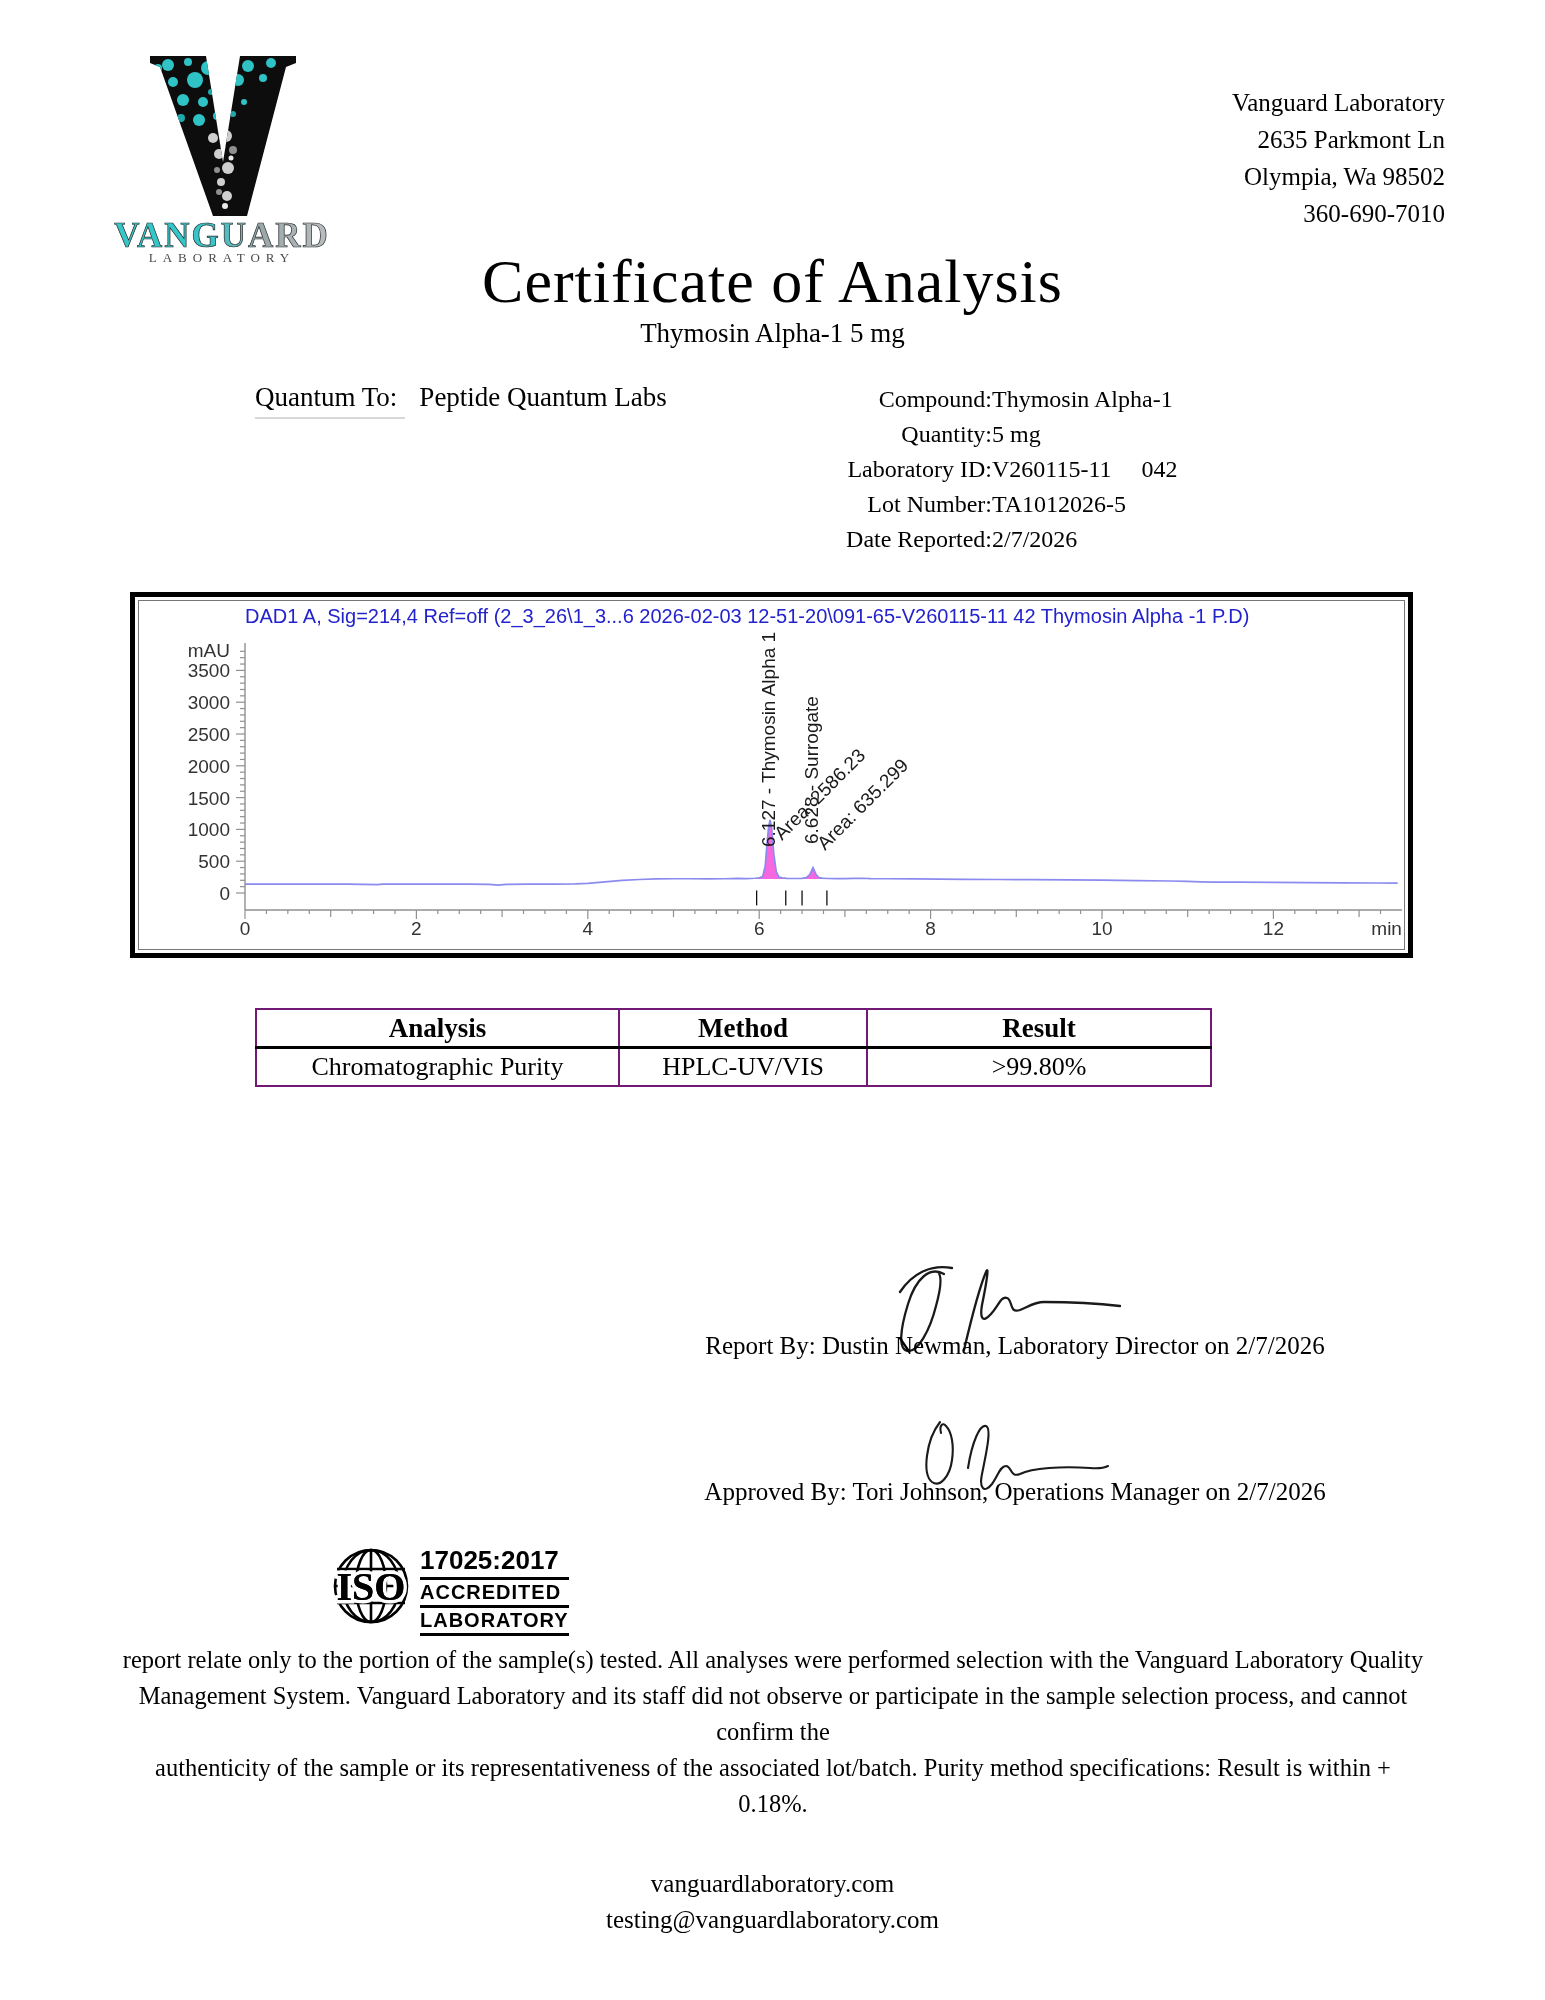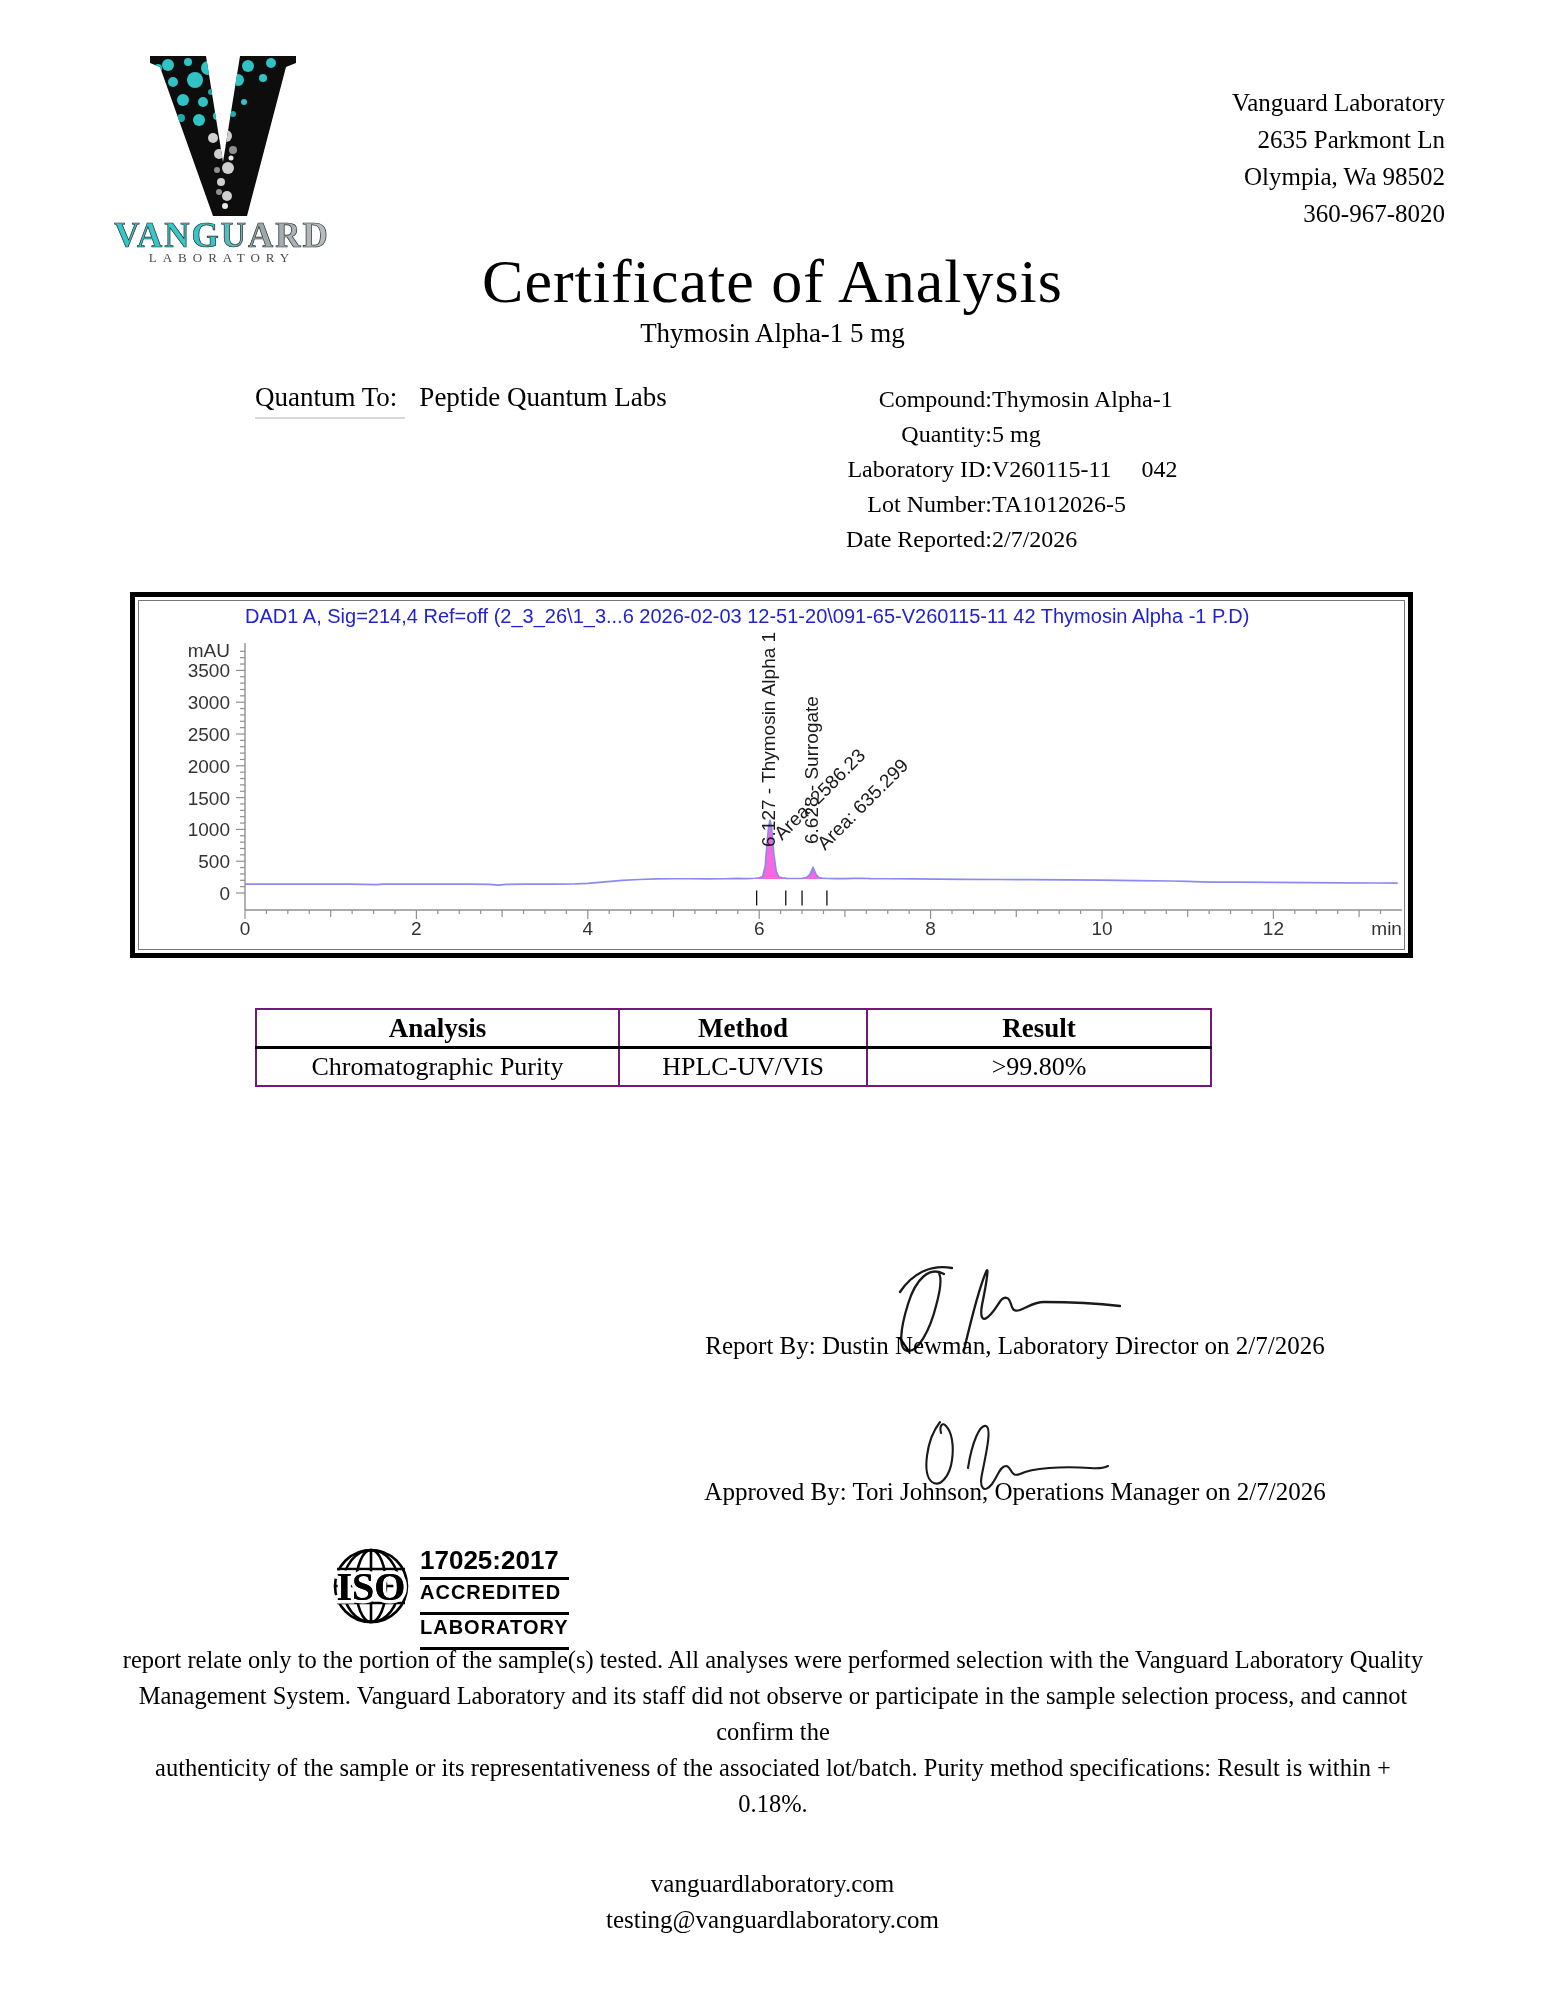--- a/index.html
+++ b/index.html
@@ -35,21 +35,21 @@
   .results-table th,.results-table td{border:2px solid #701a75;padding:2px 6px;height:32px;}
   .results-table th{font-size:27px;border-bottom:3px solid #000;}
 
   .sig-caption{left:520px;width:990px;text-align:center;font-size:25px;}
 
   
   .iso-block{left:330px;top:1545px;display:flex;align-items:flex-start;}
   .iso-text{margin-left:8px;font-family:"Liberation Sans",sans-serif;}
   .iso-line1{font-size:26px;font-weight:bold;border-bottom:3px solid #000;padding-bottom:1px;}
   .iso-line2,.iso-line3{font-size:20px;font-weight:bold;letter-spacing:1px;
-                        border-bottom:3px solid #000;padding-bottom:8px;margin-top:1px;}
+                        border-bottom:3px solid #000;padding-bottom:1px;margin-top:1px;}
 
   .disclaimer{left:118px;width:1310px;top:1642px;text-align:center;font-size:24.5px;line-height:36px;}
   .footer{left:0;right:0;top:1866px;text-align:center;font-size:25px;line-height:36px;}
 </style>
 </head>
 <body>
 
 <div class="abs" style="left:113px;top:50px;width:218px;height:215px;">
   <svg width="218" height="215" viewBox="0 0 218 215">
     <defs>
@@ -111,21 +111,21 @@
     </g>
     <text x="109" y="197" text-anchor="middle" font-family="Liberation Serif, serif" font-weight="bold" font-size="35" letter-spacing="2" fill="url(#brandGrad)" stroke="#2a2a2a" stroke-width="0.7">VANGUARD</text>
     <text x="109" y="212" text-anchor="middle" font-family="Liberation Serif, serif" font-size="13" letter-spacing="6" fill="#4a4a4a">LABORATORY</text>
   </svg>
 </div>
 
 <div class="abs address">
   <div>Vanguard Laboratory</div>
   <div>2635 Parkmont Ln</div>
   <div>Olympia, Wa 98502</div>
-  <div>360-967-8020</div>
+  <div>360-690-7010</div>
 </div>
 
 <div class="abs doc-title">Certificate of Analysis</div>
 <div class="abs doc-subtitle">Thymosin Alpha-1 5 mg</div>
 
 <div class="abs report-to">
   <span class="lbl">Quantum To:</span><span class="val">Peptide Quantum Labs</span>
 </div>
 
 <div class="abs info-block">

